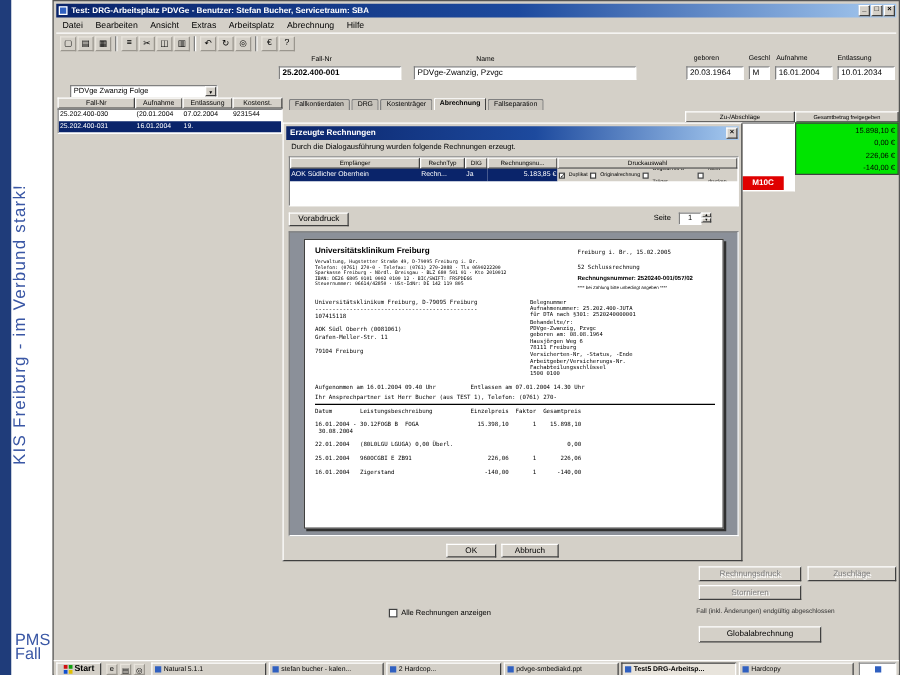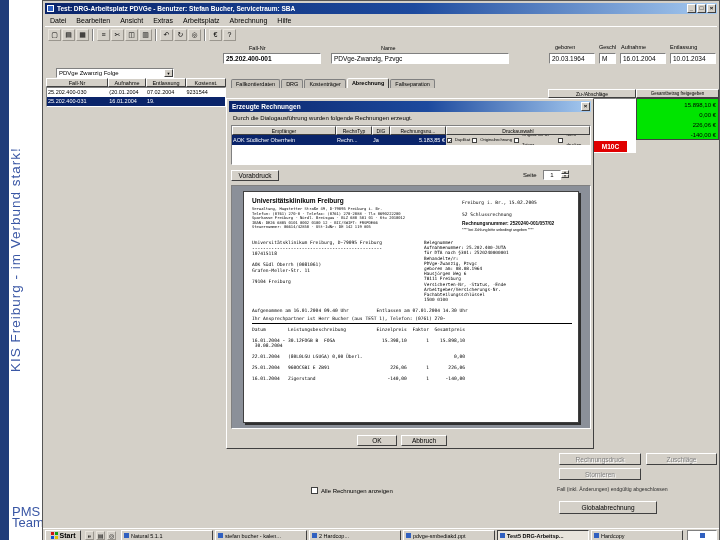--- a/index.html
+++ b/index.html
@@ -38,21 +38,21 @@
   .task{width:92px;height:11px;display:flex;align-items:center;font-size:5.5px;white-space:nowrap;overflow:hidden;background:#d4d0c8;border:1px solid;border-color:#fff #404040 #404040 #fff;}
   .task.active{border-color:#404040 #fff #fff #404040;background:#e8e4dc;font-weight:bold;}
 </style>
 </head>
 <body>
 
 <div class="abs slidebar"></div>
 <div class="abs vtext">KIS Freiburg - im Verbund stark!</div>
 <div class="abs pms">
   <div>PMS</div>
-  <div>Team</div>
+  <div>Fall</div>
 </div>
 
 <div class="abs shot">
 
   <div class="abs titlebar" style="left:2px;top:2px;width:672px;height:11px;padding-left:2px;">
     <span class="appicon"></span>
     <span style="margin-left:3px;overflow:hidden;">Test: DRG-Arbeitsplatz PDVGe - Benutzer: Stefan Bucher, Servicetraum: SBA</span>
     <span style="margin-left:auto;display:flex;gap:1px;margin-right:1px;">
       <span class="wctl">_</span>
       <span class="wctl">□</span>

